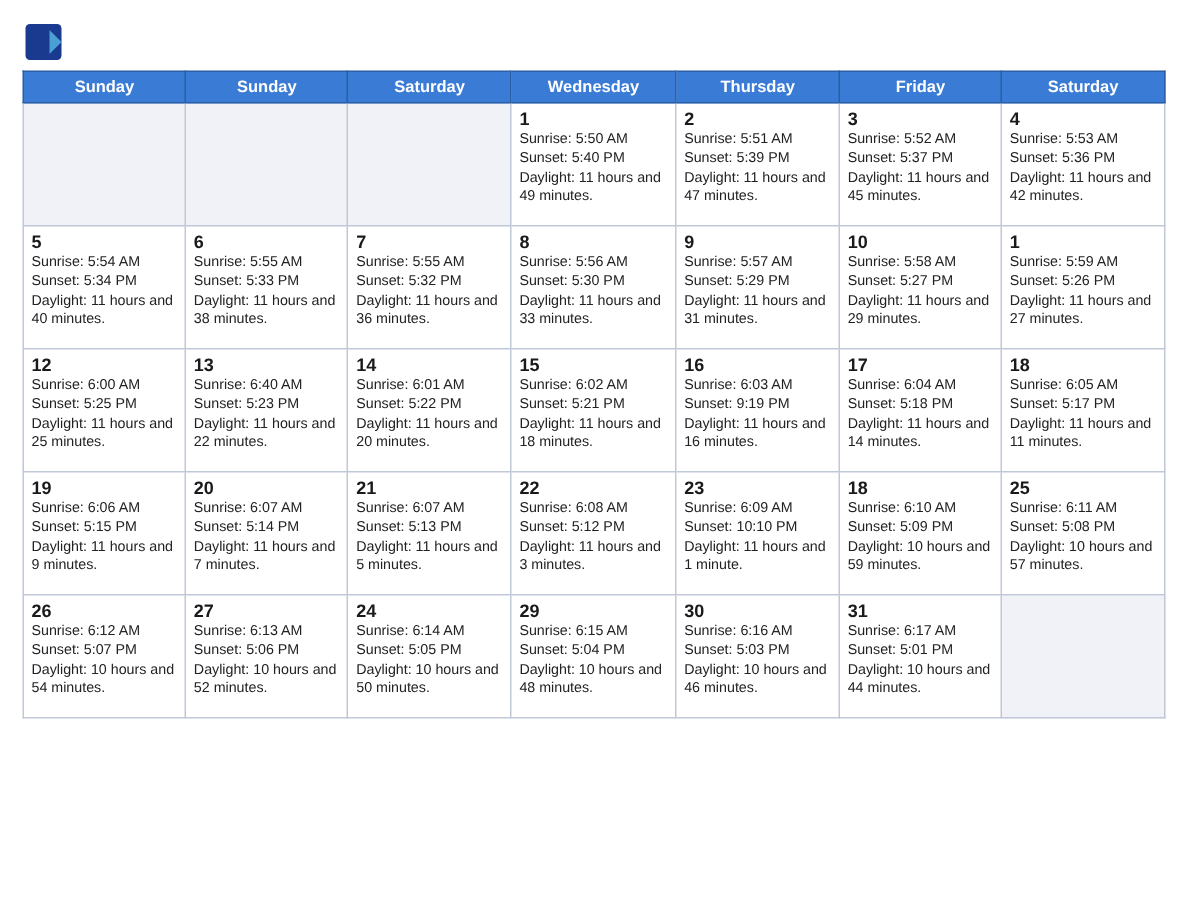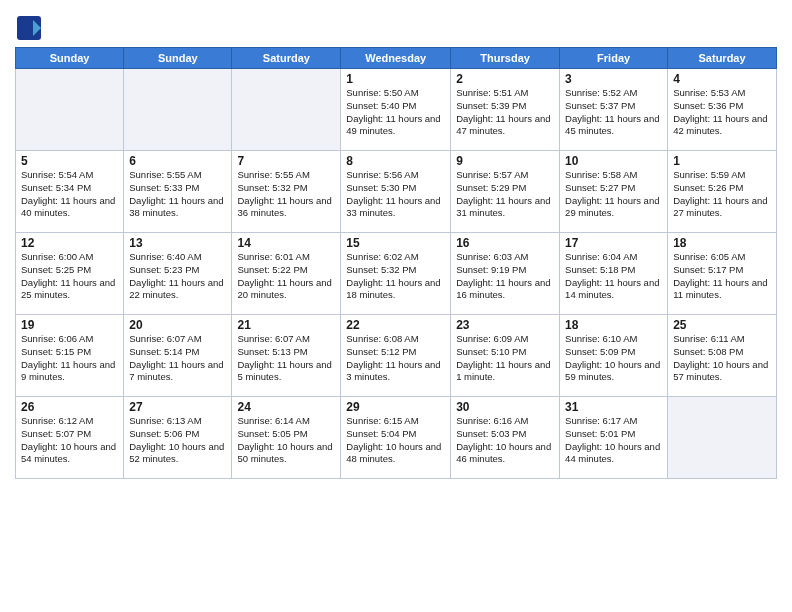--- a/index.html
+++ b/index.html
@@ -229,21 +229,21 @@
           <td>
             <div class="day-number">14</div>
             <div class="day-info">Sunrise: 6:01 AM
 Sunset: 5:22 PM
 Daylight: 11 hours
 and 20 minutes.</div>
           </td>
           <td>
             <div class="day-number">15</div>
             <div class="day-info">Sunrise: 6:02 AM
-Sunset: 5:32 PM
+Sunset: 5:21 PM
 Daylight: 11 hours
 and 18 minutes.</div>
           </td>
           <td>
             <div class="day-number">16</div>
             <div class="day-info">Sunrise: 6:03 AM
 Sunset: 9:19 PM
 Daylight: 11 hours
 and 16 minutes.</div>
           </td>
@@ -287,21 +287,21 @@
           <td>
             <div class="day-number">22</div>
             <div class="day-info">Sunrise: 6:08 AM
 Sunset: 5:12 PM
 Daylight: 11 hours
 and 3 minutes.</div>
           </td>
           <td>
             <div class="day-number">23</div>
             <div class="day-info">Sunrise: 6:09 AM
-Sunset: 5:10 PM
+Sunset: 10:10 PM
 Daylight: 11 hours
 and 1 minute.</div>
           </td>
           <td>
             <div class="day-number">18</div>
             <div class="day-info">Sunrise: 6:10 AM
 Sunset: 5:09 PM
 Daylight: 10 hours
 and 59 minutes.</div>
           </td>

